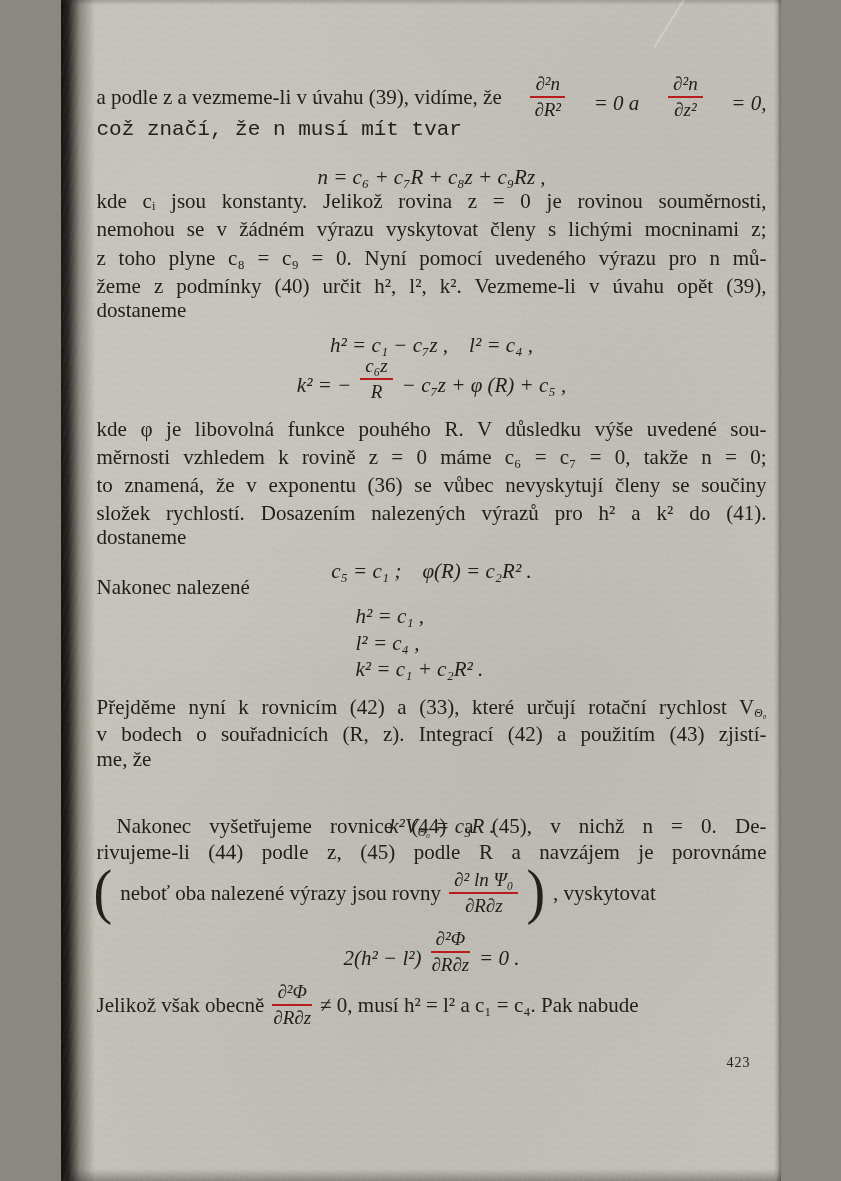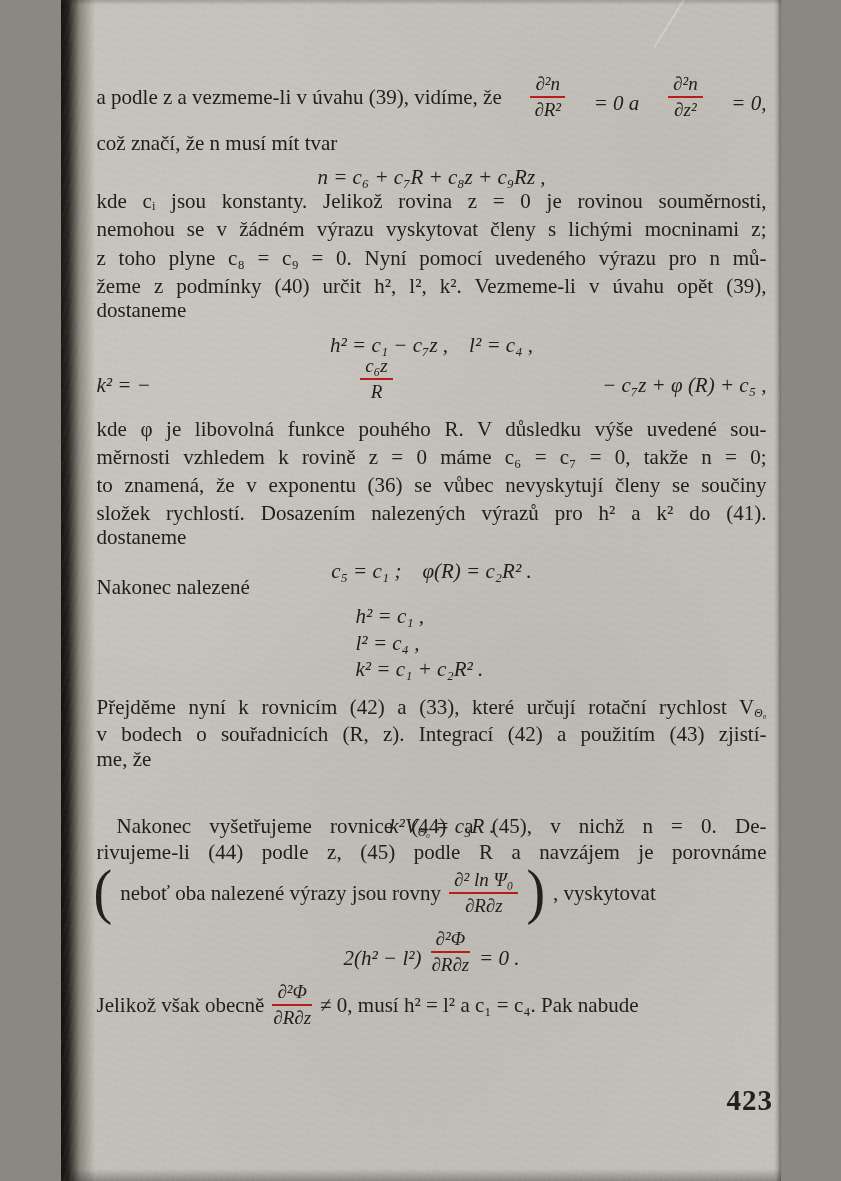--- a/index.html
+++ b/index.html
@@ -56,22 +56,22 @@
   .frac .num{border-bottom:2px solid #b91c1c;padding:0 5px 1px 5px;}
   .frac .den{padding-top:1px;}
 
   .bigp{font-size:56px;font-weight:400;line-height:1;transform:scaleY(1.1);
         font-style:normal;position:relative;top:-2px;}
   .vsub{font-size:0.55em;vertical-align:-0.3em;letter-spacing:0;}
 
   .eqsys{position:absolute;left:295px;top:603px;line-height:26.5px;z-index:4;}
   .eqsys div{font-style:italic;white-space:pre;}
 
-  .pageno{position:absolute;left:666px;top:1087px;z-index:4;
-          font-weight:700;font-size:29px;letter-spacing:1px;}
+  .pageno{position:absolute;left:666px;top:1049px;z-index:4;
+          font-weight:400;font-size:14px;letter-spacing:1px;}
 </style>
 </head>
 <body>
 
 <div class="page">
   <div class="edge-left"></div>
   <div class="edge-right"></div>
   <div class="edge-bottom"></div>
   <div class="edge-top"></div>
   <div class="scratch s1"></div>
@@ -84,33 +84,33 @@
       <span class="den">∂R²</span>
     </span>
     <span class="eq">= 0 a</span>
     <span class="frac">
       <span class="num">∂²n</span>
       <span class="den">∂z²</span>
     </span>
     <span class="eq">= 0,</span>
   </div>
 
-  <div class="ln" style="top:130px;">což značí, že n musí mít tvar</div>
+  <div class="ln" style="top:116px;font-family:Liberation Mono, monospace;">což značí, že n musí mít tvar</div>
 
   <div class="ln eq ceq" style="top:152px;">n = c₆ + c₇R + c₈z + c₉Rz ,</div>
 
   <div class="ln j" style="top:188px;">kde cᵢ jsou konstanty. Jelikož rovina z = 0 je rovinou souměrnosti,</div>
   <div class="ln j" style="top:216px;">nemohou se v žádném výrazu vyskytovat členy s lichými mocninami z;</div>
   <div class="ln j" style="top:245px;">z toho plyne c₈ = c₉ = 0. Nyní pomocí uvedeného výrazu pro n mů-</div>
   <div class="ln j" style="top:273px;">žeme z podmínky (40) určit h², l², k². Vezmeme-li v úvahu opět (39),</div>
   <div class="ln" style="top:297px;">dostaneme</div>
 
   <div class="ln eq ceq" style="top:320px;">h² = c₁ − c₇z ,    l² = c₄ ,</div>
 
-  <div class="ln flexline cf" style="top:350px;height:58px;justify-content:space-between;">
+  <div class="ln flexline cf" style="top:350px;height:58px;">
     <span class="eq">k² = −</span>
     <span class="frac">
       <span class="num">c₆z</span>
       <span class="den">R</span>
     </span>
     <span class="eq">− c₇z + φ (R) + c₅ ,</span>
   </div>
 
   <div class="ln j" style="top:416px;">kde φ je libovolná funkce pouhého R. V důsledku výše uvedené sou-</div>
   <div class="ln j" style="top:444px;">měrnosti vzhledem k rovině z = 0 máme c₆ = c₇ = 0, takže n = 0;</div>

